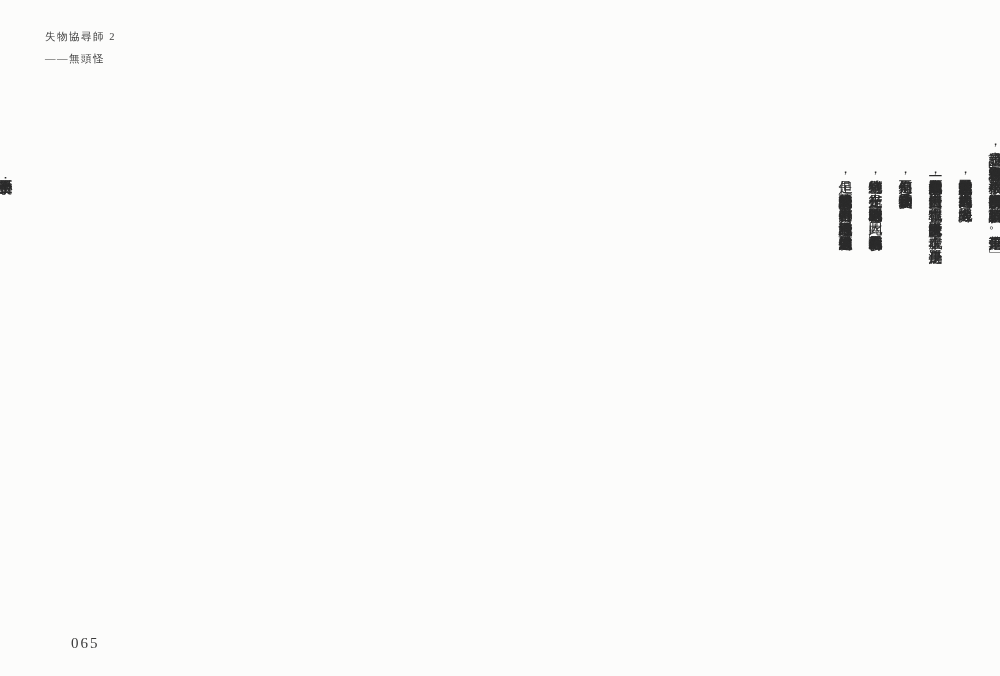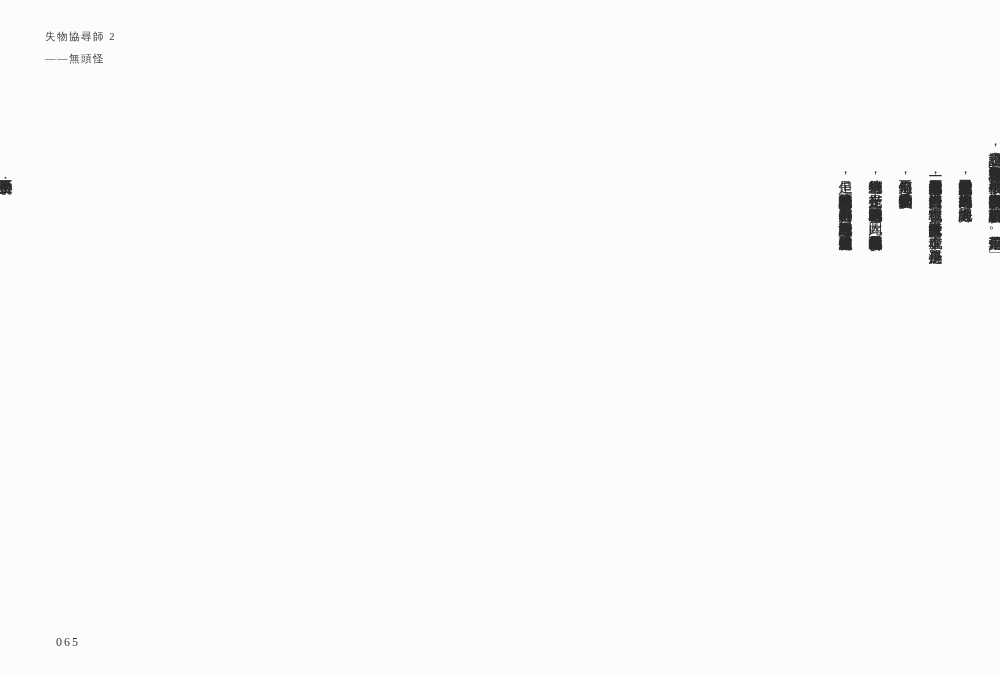--- a/index.html
+++ b/index.html
@@ -62,23 +62,24 @@
     top: 26px;
     font-size: 10.5px;
     line-height: 22px;
     letter-spacing: 1.5px;
     color: #3d3d3d;
     white-space: nowrap;
   }
   .page-number {
     position: absolute;
     top: 635px;
-    font-size: 12px;
+    font-size: 15px;
     letter-spacing: 2px;
     color: #3a3a3a;
+    margin-left: 15px;
   }
   .pn-left  { left: 56px; }
 </style>
 </head>
 <body>
 
 <div class="spread">
 
   <div class="page page-right">
     <div class="vtext vtext-right">

